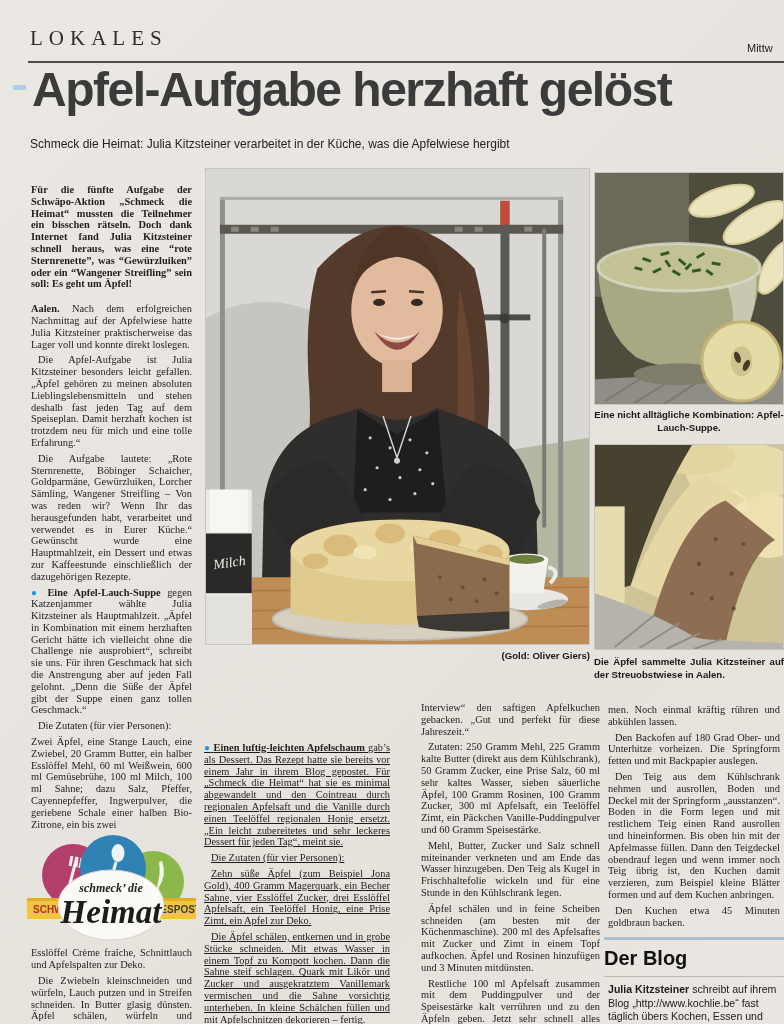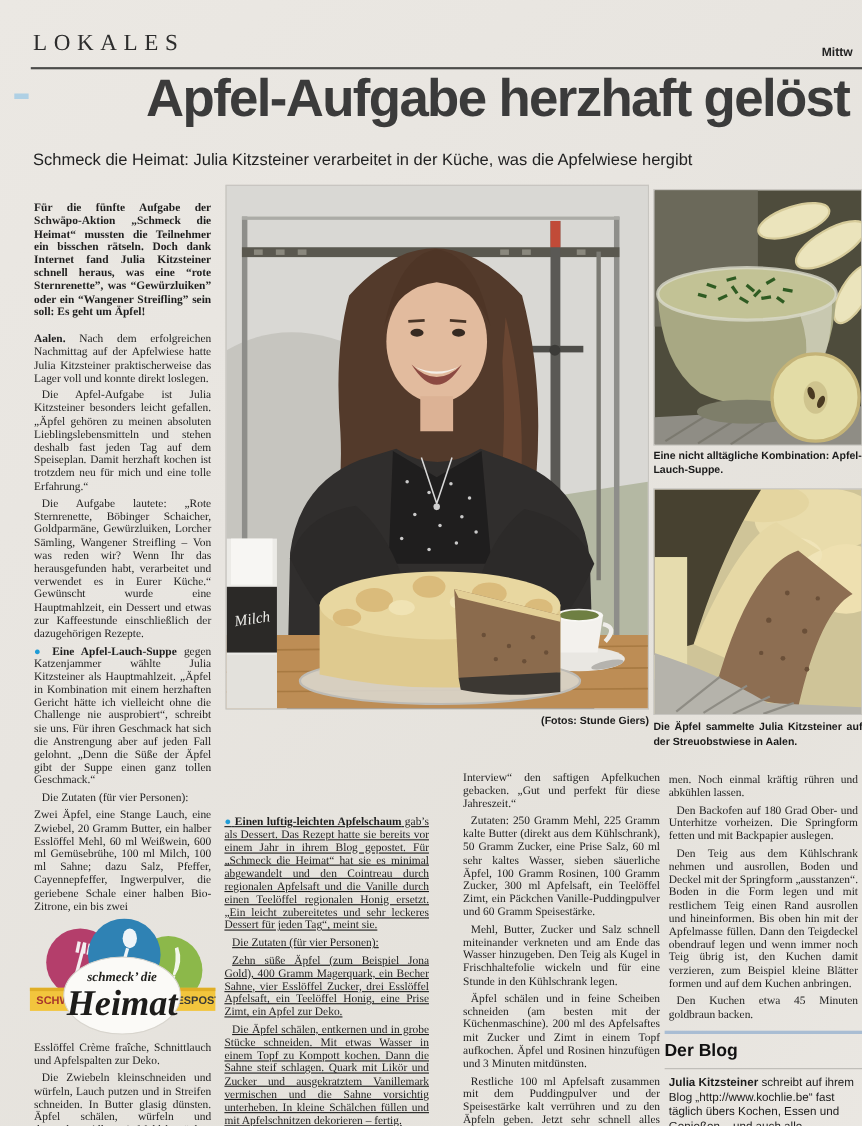--- a/index.html
+++ b/index.html
@@ -4,57 +4,57 @@
 <style>
   html,body{margin:0;padding:0;}
   body{width:784px;height:1024px;overflow:hidden;background:#b9b7b3;}
   #page{position:relative;width:784px;height:1024px;overflow:hidden;
         background:linear-gradient(135deg,#ebe8e3 0%,#e8e5e0 40%,#e5e2dc 70%,#eae7e2 100%);
         font-family:"Liberation Sans",sans-serif;color:#1c1c1c;}
   .abs{position:absolute;}
   
   #section-label{left:30px;top:26px;font-family:"Liberation Serif",serif;font-size:21px;
      letter-spacing:6px;color:#2d2d2d;}
-  #dateline{left:747px;top:42px;font-size:11px;font-weight:bold;color:#222;white-space:nowrap;}
+  #dateline{left:747px;top:42px;font-size:11px;font-weight:normal;color:#222;white-space:nowrap;}
   #header-rule{left:28px;top:61px;width:756px;height:2px;background:#4c4c4a;}
-  #headline{left:32px;top:64px;width:740px;font-size:48px;font-weight:bold;letter-spacing:-1.5px;color:#3b3b3b;line-height:1.1;text-align:right;}
-  #subhead{left:30px;top:137px;width:720px;font-size:15px;color:#222;}
+  #headline{left:32px;top:64px;width:740px;font-size:48px;font-weight:bold;letter-spacing:-1.5px;color:#3b3b3b;line-height:1.1;}
+  #subhead{left:30px;top:137px;width:720px;font-size:12px;color:#222;}
   #blue-artifact{left:13px;top:85px;width:13px;height:5px;background:#a5cbe4;opacity:.85;}
   
   .col{position:absolute;text-align:justify;}
   .col p{margin:4px;font-family:"Liberation Serif",serif;font-size:10.4px;line-height:11.8px;color:#1e1e1e;}
   .ind{text-indent:7px;}
   .intro{font-family:"Liberation Sans",sans-serif;font-weight:bold;font-size:10.7px;line-height:12.2px;
      color:#161616;margin-bottom:13px !important;}
   .lead{font-weight:bold;text-align:center;}
   .bullet{font-size:10px;}
   #col1{left:27px;top:180px;width:169px;}
   #col2{left:200px;top:738px;width:194px;height:326px;overflow:hidden;text-decoration:underline;}
   #col3{left:417px;top:698px;width:187px;height:326px;overflow:hidden;}
   #col4{left:604px;top:700px;width:180px;height:324px;overflow:hidden;}
   
   .caption{position:absolute;font-weight:bold;font-size:9.6px;line-height:12.5px;color:#1a1a1a;text-align:justify;}
   #main-caption{left:205px;top:650px;width:385px;}
   #main-caption .credit{float:right;}
-  #soup-caption{left:594px;top:409px;width:190px;text-align:left;}
+  #soup-caption{left:594px;top:409px;width:190px;text-align:center;}
   #cake-caption{left:594px;top:656px;width:190px;}
   
   .photo{position:absolute;border:1px solid #c7c5c0;box-sizing:border-box;background:#cfcdc8;}
   #main-photo{left:205px;top:168px;width:385px;height:477px;}
   #soup-photo{left:594px;top:172px;width:190px;height:233px;}
   #cake-photo{left:594px;top:444px;width:190px;height:206px;}
   .photo svg{display:block;width:100%;height:100%;}
   
   #logo{position:relative;width:169px;height:106px;margin:5px 0 6px 0;}
   #logo svg{display:block;width:100%;height:100%;}
   
   #blog{margin-top:9px;}
   #blog .rule-thick{height:3px;background:#a9bdd3;margin-bottom:7px;}
   #blog .rule-thin{height:1px;background:#bcbab5;margin:6px 0 6px 0;}
-  #blog h3{margin:0;font-size:16px;font-weight:bold;color:#111;font-family:"Liberation Sans",sans-serif;}
+  #blog h3{margin:0;font-size:20px;font-weight:bold;color:#111;font-family:"Liberation Sans",sans-serif;}
   #blog p{font-family:"Liberation Sans",sans-serif;font-size:10.6px;line-height:13.2px;text-align:left;color:#1b1b1b;}
 </style>
 </head>
 <body>
 
 <div id="page">
 
   <div class="abs" id="section-label">LOKALES</div>
   <div class="abs" id="dateline">Mittw</div>
   <div class="abs" id="header-rule"></div>
@@ -212,21 +212,21 @@
           <circle cx="246" cy="432" r="2"></circle>
           <circle cx="272" cy="434" r="2"></circle>
           <circle cx="292" cy="426" r="2"></circle>
         </g>
       <path d="M208,368 L305,392 L305,398 L212,376 Z" fill="#e3cf96"></path>
       <path d="M212,449 L305,444 L305,462 Q252,468 214,460 Z" fill="#3c3833"></path>
     </svg>
   </div>
 
   <div class="caption" id="main-caption">
-    <span class="credit">(Fotos: Stunde Giers)</span>
+    <span class="credit">(Gold: Oliver Giers)</span>
   </div>
 
   <div class="photo" id="soup-photo">
     <svg viewBox="0 0 190 233" preserveAspectRatio="none">
       <rect width="190" height="233" fill="#4e4c3c"></rect>
       <rect width="95" height="125" fill="#6b695a"></rect>
       <g fill="#ebe4bc" stroke="#d6cb9a" stroke-width="2">
         <ellipse cx="128" cy="28" rx="34" ry="13" transform="rotate(-18 128 28)"></ellipse>
         <ellipse cx="162" cy="50" rx="36" ry="14" transform="rotate(-30 162 50)"></ellipse>
         <ellipse cx="183" cy="95" rx="30" ry="12" transform="rotate(-60 183 95)"></ellipse>

